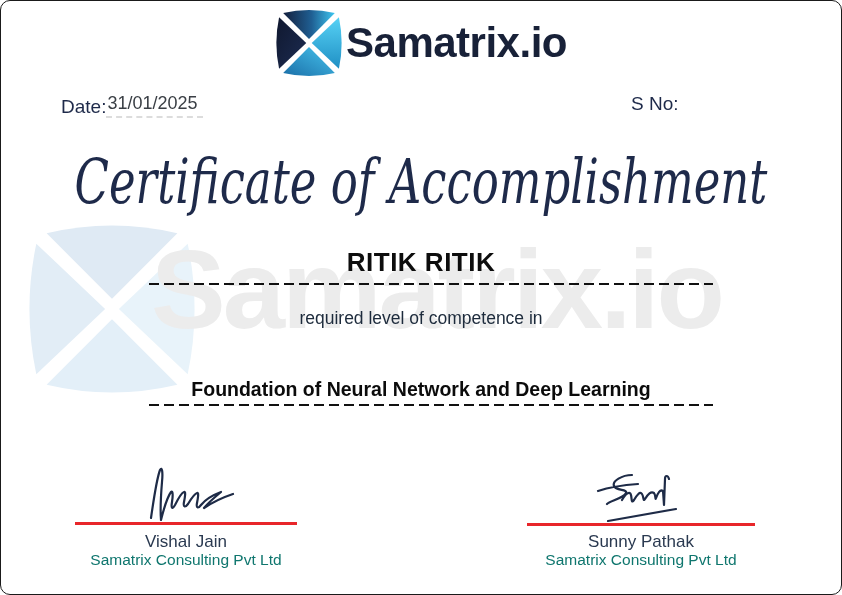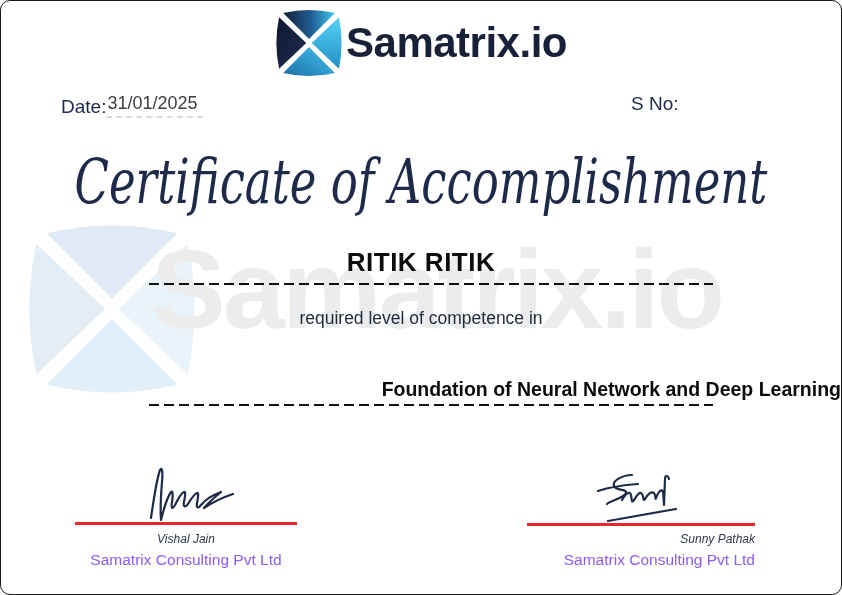--- a/index.html
+++ b/index.html
@@ -58,34 +58,34 @@
     background:repeating-linear-gradient(90deg,#111 0 10px,transparent 10px 15px);
   }
   .dash-1 { top:282px; }
   .dash-2 { top:403px; }
   .body-text {
     position:absolute; left:0; top:305px; width:100%; z-index:1;
     text-align:center; font-size:17.5px; line-height:24px; color:#1d2b3c;
   }
   .course {
     position:absolute; left:0; top:377px; width:100%; z-index:1;
-    text-align:right; font-size:19.5px; font-weight:bold; color:#0b0b0b;
+    text-align:center; font-size:19.5px; font-weight:bold; color:#0b0b0b;
   }
 
   
   .sig-scribble { position:absolute; z-index:1; }
   .sig-scribble-left  { left:140px; top:461px; width:105px; height:62px; }
   .sig-scribble-right { left:583px; top:466px; width:115px; height:62px; }
   .sig-line { position:absolute; height:3px; z-index:1; background:var(--accent-red,#e8262a); }
   .sig-line-left  { left:74px;  top:521px; width:222px; }
   .sig-line-right { left:526px; top:522px; width:228px; }
-  .sig-name { position:absolute; top:531px; z-index:1; text-align:center; font-size:12px; color:#2a3950;font-style:italic; }
-  .sig-org  { position:absolute; top:550px; z-index:1; text-align:center; font-size:15.5px; color:#8b5cf6; }
+  .sig-name { position:absolute; top:531px; z-index:1; text-align:center; font-size:17px; color:#2a3950; }
+  .sig-org  { position:absolute; top:550px; z-index:1; text-align:center; font-size:15.5px; color:#0f766e; }
   .sig-text-left  { left:74px;  width:222px; }
-  .sig-text-right { left:526px; width:228px;text-align:right; }
+  .sig-text-right { left:526px; width:228px; }
 </style>
 </head>
 <body>
 
 <div class="certificate">
 
   <svg class="wm-icon" viewBox="0 0 100 100" aria-hidden="true">
     <path d="M6,12 L46,50 L6,88 Q-2,50 6,12 Z" fill="#e2edf6"></path>
     <path d="M12,6 L50,44 L88,6 Q50,-3 12,6 Z" fill="#dfeaf4"></path>
     <path d="M94,12 L54,50 L94,88 Q102,50 94,12 Z" fill="#e8f3fa"></path>

